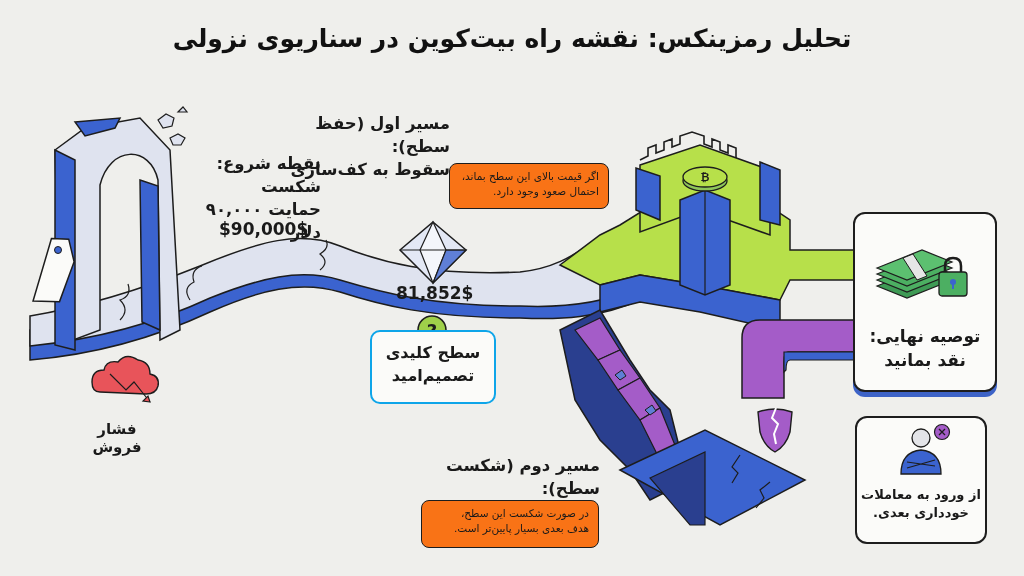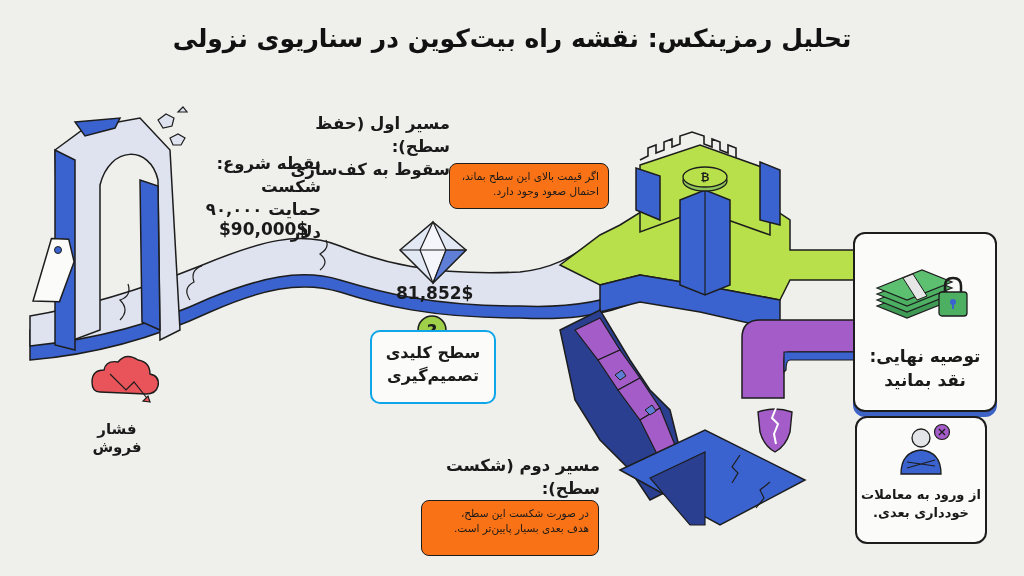--- a/index.html
+++ b/index.html
@@ -128,42 +128,42 @@
   <div>حمایت ۹۰,۰۰۰ دلار</div>
 </div>
 <div class="abs price" style="left:219px; top:219px;">$90,000$</div>
 
 <div class="abs rtl" style="left:72px; top:420px; width:90px; text-align:center; font-weight:bold; font-size:15px;">فشار فروش</div>
 
 <div class="abs price" style="left:396px; top:283px;">81,852$</div>
 
 <div class="abs decision rtl" style="left:370px; top:330px; width:126px; height:74px;">
   <div>سطح کلیدی</div>
-  <div>تصمیم‌گیری</div>
+  <div>تصمیم‌امید</div>
 </div>
 
 <div class="abs heading rtl" style="right:574px; top:112px; width:180px;">
   <div>مسیر اول (حفظ سطح):</div>
   <div>سقوط به کف‌سازی</div>
 </div>
 <div class="abs note rtl" style="left:449px; top:163px; width:160px; height:46px;">
   <div>اگر قیمت بالای این سطح بماند،</div>
   <div>احتمال صعود وجود دارد.</div>
 </div>
 
 <div class="abs heading rtl" style="right:424px; top:454px; width:190px;">
   <div>مسیر دوم (شکست سطح):</div>
   <div>سقوط تا $59,000</div>
 </div>
-<div class="abs note rtl" style="left:421px; top:500px; width:178px; height:56px;">
+<div class="abs note rtl" style="left:421px; top:500px; width:178px; height:48px;">
   <div>در صورت شکست این سطح،</div>
   <div>هدف بعدی بسیار پایین‌تر است.</div>
 </div>
 
-<div class="abs card card-shadow rtl" style="left:853px; top:232px; width:144px; height:180px;">
+<div class="abs card card-shadow rtl" style="left:853px; top:212px; width:144px; height:180px;">
   <svg width="140" height="90" viewBox="0 0 140 90" style="position:relative; margin-top:10px;">
     <g transform="translate(22,22)">
       <path d="M0,40 L45,22 L75,34 L30,52 Z" fill="#3e9a55" stroke="#1d1d1d" stroke-width="1.2"></path>
       <path d="M0,34 L45,16 L75,28 L30,46 Z" fill="#4caf62" stroke="#1d1d1d" stroke-width="1.2"></path>
       <path d="M0,28 L45,10 L75,22 L30,40 Z" fill="#4caf62" stroke="#1d1d1d" stroke-width="1.2"></path>
       <path d="M0,22 L45,4 L75,16 L30,34 Z" fill="#5cc070" stroke="#1d1d1d" stroke-width="1.2"></path>
       <path d="M26,12 L36,8 L50,30 L40,34 Z" fill="#e6e6e6" stroke="#1d1d1d" stroke-width="1"></path>
     </g>
     <g transform="translate(84,34)">
       <path d="M6,14 V8 Q6,0 14,0 Q22,0 22,8 V14" fill="none" stroke="#1d1d1d" stroke-width="2.5"></path>

